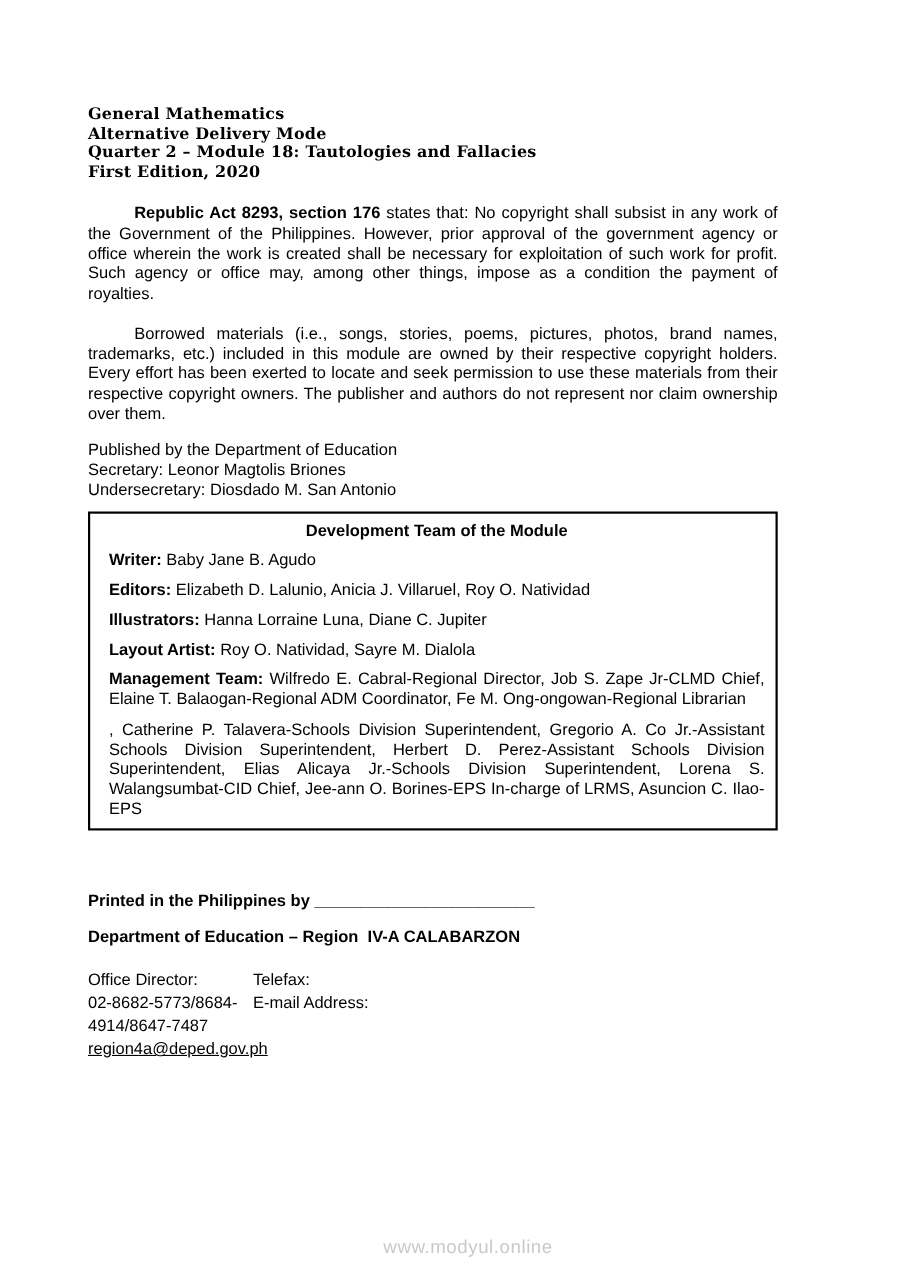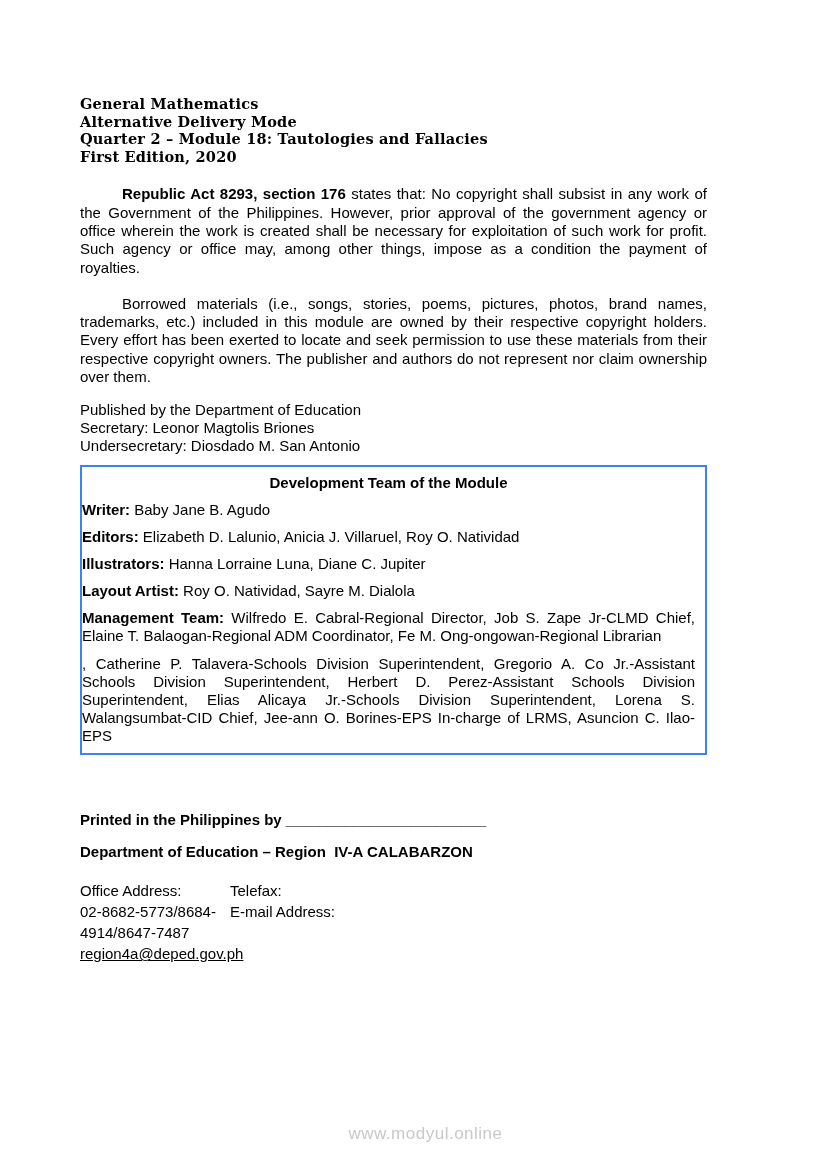--- a/index.html
+++ b/index.html
@@ -16,22 +16,22 @@
     font-size: 14.5px; line-height: 17.6px; letter-spacing: 0.2px;
   }
 
   .para { font-size: 15px; line-height: 18.3px; text-align: justify; text-indent: 42px; }
   .para-1 { margin-top: 20px; }
   .para-2 { margin-top: 18px; }
 
   .publisher { margin-top: 15px; font-size: 15px; line-height: 17.7px; }
 
   .devbox {
-    margin-top: 11px; border: 2px solid #3b82f6;
-    padding: 7px 10px 8px 0; font-size: 15px; line-height: 18px;
+    margin-top: 11px; border: 2px solid #000000;
+    padding: 7px 10px 8px 17px; font-size: 15px; line-height: 18px;
   }
   .devbox .box-title { text-align: center; font-weight: bold; }
   .devbox .entry { margin-top: 9px; }
   .devbox .entry.mgmt { text-align: justify; }
   .devbox .continuation { margin-top: 10px; text-align: justify; }
 
   .printed { margin-top: 56px; font-weight: bold; font-size: 15px; line-height: 18px; white-space: pre-wrap; }
   .dept { margin-top: 14px; font-weight: bold; font-size: 15px; line-height: 18px; white-space: pre-wrap; }
 
   .contact {
@@ -83,21 +83,21 @@
       <p class="entry mgmt"><b>Management Team:</b><span> Wilfredo E. Cabral-Regional Director, Job S. Zape Jr-CLMD Chief, Elaine T. Balaogan-Regional ADM Coordinator, Fe M. Ong-ongowan-Regional Librarian</span></p>
 
       <p class="continuation">, Catherine P. Talavera-Schools Division Superintendent, Gregorio A. Co Jr.-Assistant Schools Division Superintendent, Herbert D. Perez-Assistant Schools Division Superintendent, Elias Alicaya Jr.-Schools Division Superintendent, Lorena S. Walangsumbat-CID Chief, Jee-ann O. Borines-EPS In-charge of LRMS, Asuncion C. Ilao-EPS</p>
     </div>
 
     <p class="printed"><span>Printed in the Philippines by </span><span>________________________</span></p>
 
     <p class="dept">Department of Education – Region  IV-A CALABARZON</p>
 
     <div class="contact">
-      <div>Office Address:</div>
+      <div>Office Director:</div>
       <div>Telefax:</div>
       <div>02-8682-5773/8684-4914/8647-7487</div>
       <div>E-mail Address:</div>
       <div><span class="email">region4a@deped.gov.ph</span></div>
     </div>
 
   </div>
 
   <div class="watermark">www.modyul.online</div>
 </div>

